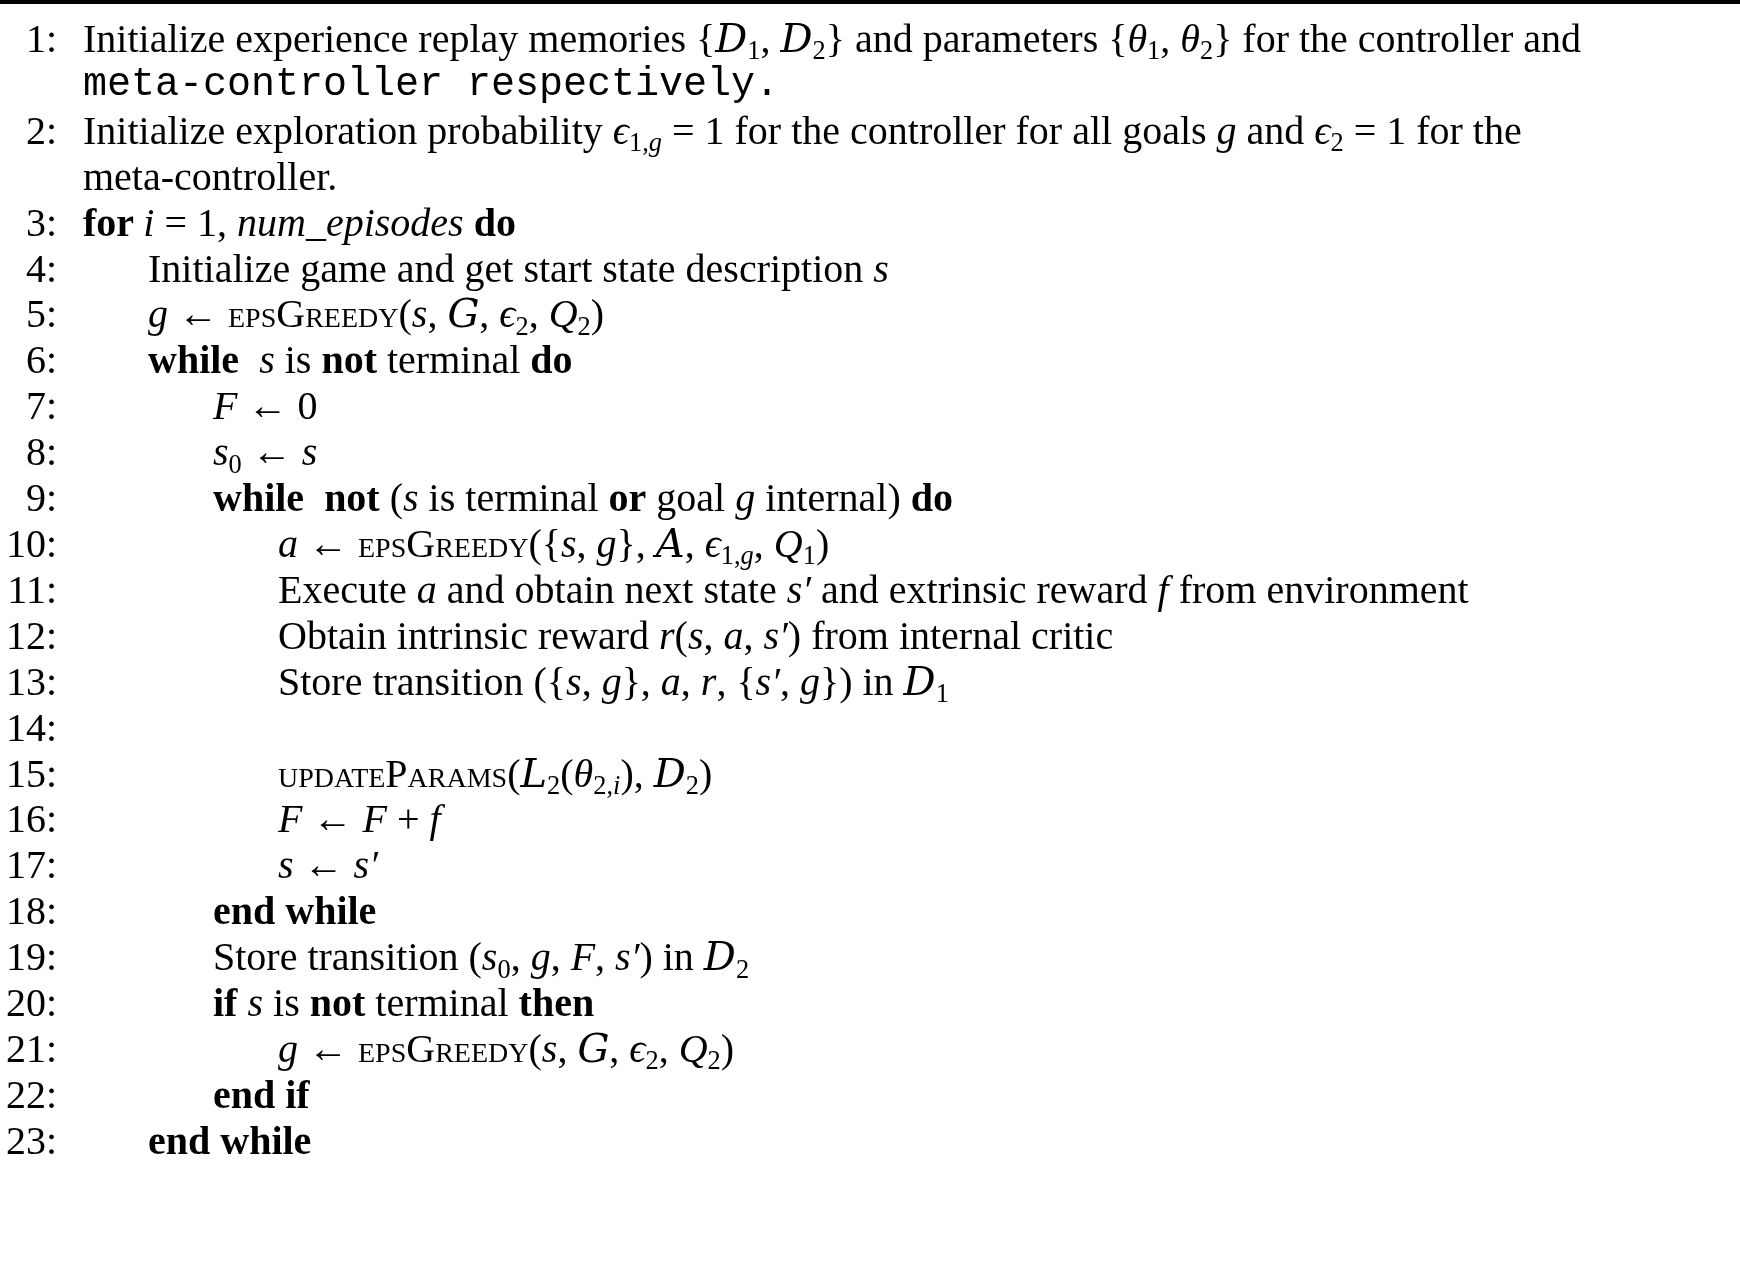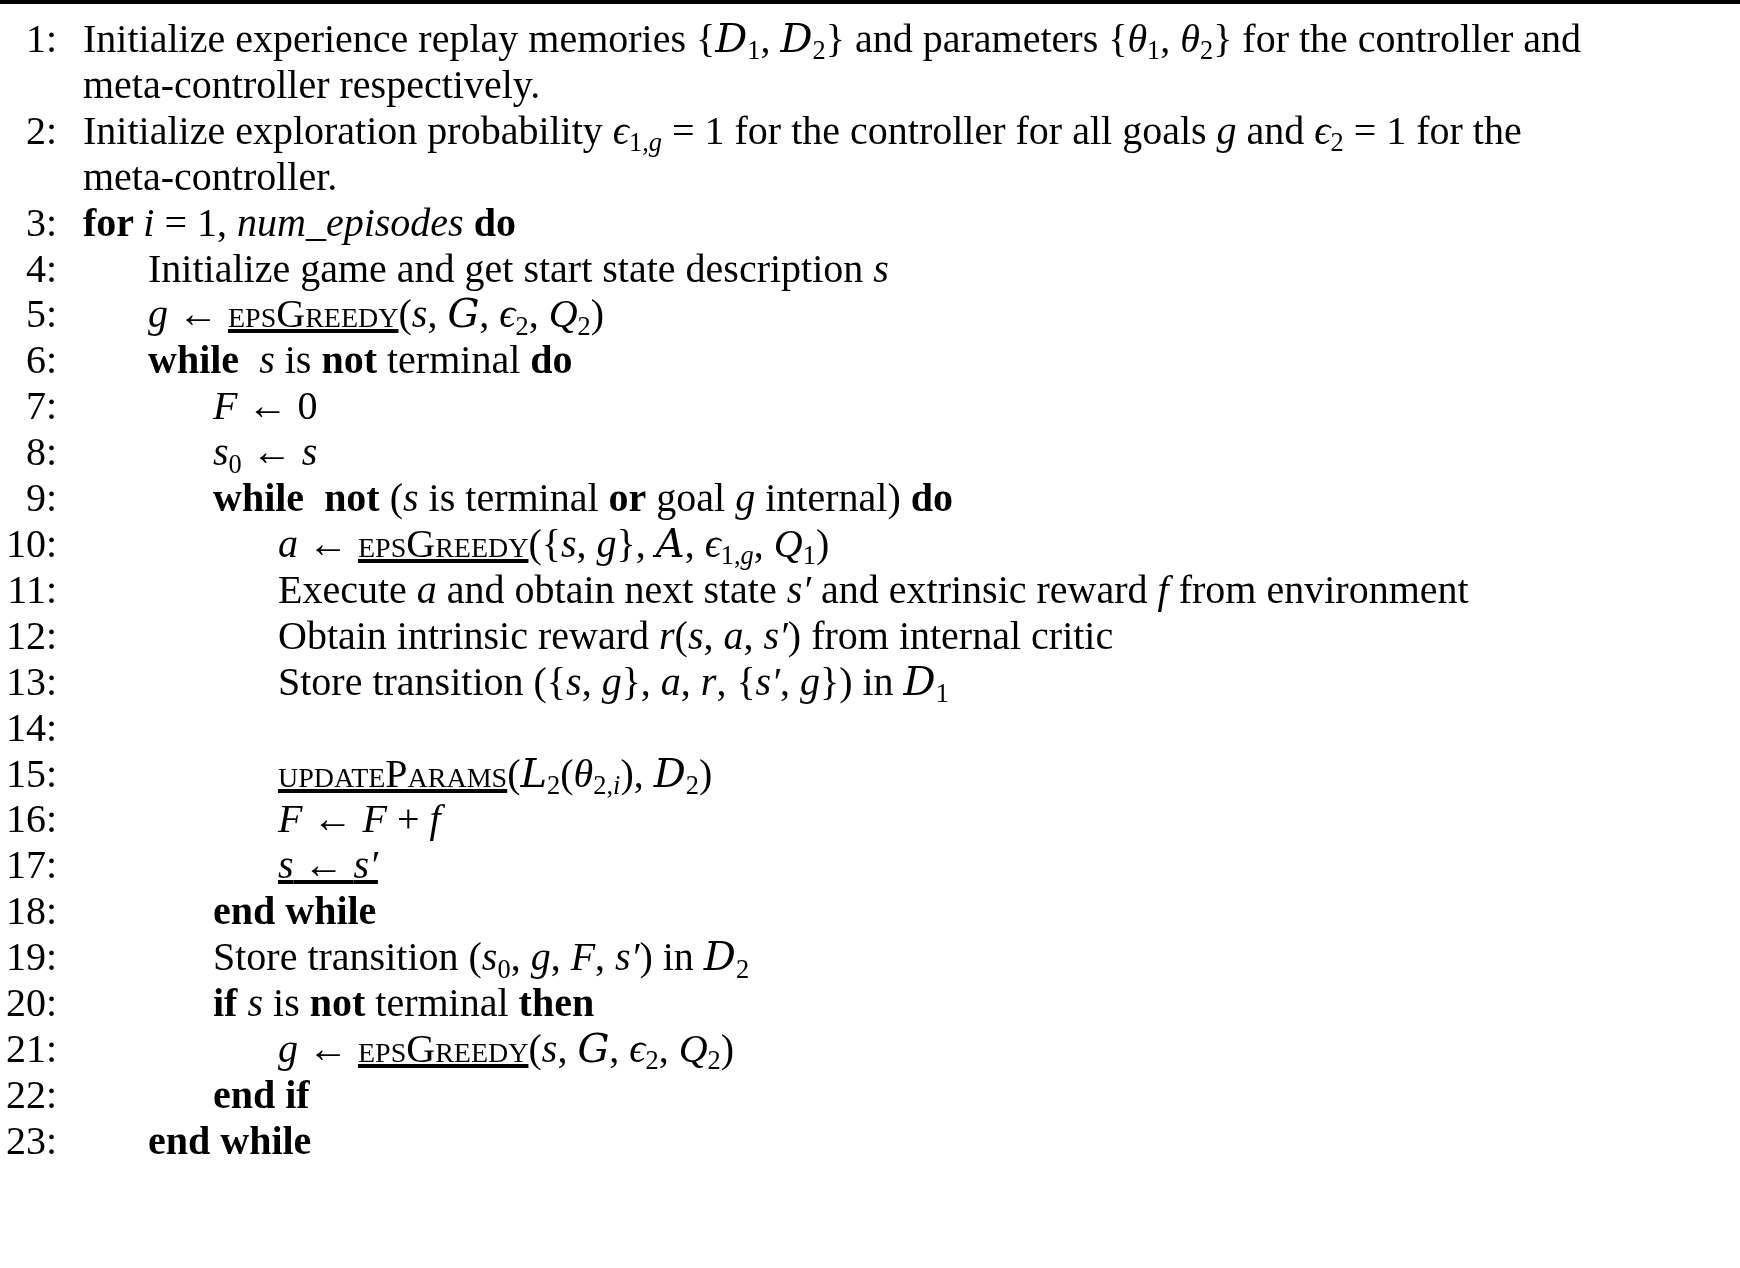--- a/index.html
+++ b/index.html
@@ -37,53 +37,53 @@
     min-width: 57px;
     text-align: right;
     flex: none;
   }
   .body {
     margin-left: 26px;
   }
   .bf { font-weight: bold; }
   .it { font-style: italic; }
   .cal { font-style: italic; font-family: "DejaVu Serif", serif; }
-  .sc { font-variant: small-caps; text-decoration: underline; }
+  .sc { font-variant: small-caps; }
   .sub {
     font-size: 66%;
     line-height: 0;
     position: relative;
     top: 0.28em;
   }
 </style>
 </head>
 <body>
 
 <div class="page">
   <div class="toprule"></div>
   <div class="algo">
       <div class="row"><span class="num">1:</span><span class="body" style="padding-left: 0px;"><span>Initialize experience replay memories {</span><span class="cal">D</span><span class="sub">1</span><span>, </span><span class="cal">D</span><span class="sub">2</span><span>} and parameters {</span><span class="it">θ</span><span class="sub">1</span><span>, </span><span class="it">θ</span><span class="sub">2</span><span>} for the controller and</span></span></div>
-      <div class="row"><span class="num"></span><span class="body" style="padding-left: 0px;"><span>meta-controller respectively.</span></span></div>
+      <div class="row"><span class="num"></span><span class="body" style="padding-left: 0px; font-family: Liberation Mono, monospace;"><span>meta-controller respectively.</span></span></div>
       <div class="row"><span class="num">2:</span><span class="body" style="padding-left: 0px;"><span>Initialize exploration probability </span><span class="it">ϵ</span><span class="sub">1,</span><span class="sub it">g</span><span> = 1 for the controller for all goals </span><span class="it">g</span><span> and </span><span class="it">ϵ</span><span class="sub">2</span><span> = 1 for the</span></span></div>
       <div class="row"><span class="num"></span><span class="body" style="padding-left: 0px;"><span>meta-controller.</span></span></div>
       <div class="row"><span class="num">3:</span><span class="body" style="padding-left: 0px;"><span class="bf">for </span><span class="it">i</span><span> = 1, </span><span class="it">num_episodes</span><span> </span><span class="bf">do</span></span></div>
       <div class="row"><span class="num">4:</span><span class="body" style="padding-left: 65px;"><span>Initialize game and get start state description </span><span class="it">s</span></span></div>
       <div class="row"><span class="num">5:</span><span class="body" style="padding-left: 65px;"><span class="it">g</span><span> ← </span><span class="sc">epsGreedy</span><span>(</span><span class="it">s</span><span>, </span><span class="cal">G</span><span>, </span><span class="it">ϵ</span><span class="sub">2</span><span>, </span><span class="it">Q</span><span class="sub">2</span><span>)</span></span></div>
       <div class="row"><span class="num">6:</span><span class="body" style="padding-left: 65px;"><span class="bf">while </span><span> </span><span class="it">s</span><span> is </span><span class="bf">not</span><span> terminal </span><span class="bf">do</span></span></div>
       <div class="row"><span class="num">7:</span><span class="body" style="padding-left: 130px;"><span class="it">F</span><span> ← 0</span></span></div>
       <div class="row"><span class="num">8:</span><span class="body" style="padding-left: 130px;"><span class="it">s</span><span class="sub">0</span><span> ← </span><span class="it">s</span></span></div>
       <div class="row"><span class="num">9:</span><span class="body" style="padding-left: 130px;"><span class="bf">while </span><span> </span><span class="bf">not</span><span> (</span><span class="it">s</span><span> is terminal </span><span class="bf">or</span><span> goal </span><span class="it">g</span><span> internal) </span><span class="bf">do</span></span></div>
       <div class="row"><span class="num">10:</span><span class="body" style="padding-left: 195px;"><span class="it">a</span><span> ← </span><span class="sc">epsGreedy</span><span>({</span><span class="it">s</span><span>, </span><span class="it">g</span><span>}, </span><span class="cal">A</span><span>, </span><span class="it">ϵ</span><span class="sub">1,</span><span class="sub it">g</span><span>, </span><span class="it">Q</span><span class="sub">1</span><span>)</span></span></div>
       <div class="row"><span class="num">11:</span><span class="body" style="padding-left: 195px;"><span>Execute </span><span class="it">a</span><span> and obtain next state </span><span class="it">s′</span><span> and extrinsic reward </span><span class="it">f</span><span> from environment</span></span></div>
       <div class="row"><span class="num">12:</span><span class="body" style="padding-left: 195px;"><span>Obtain intrinsic reward </span><span class="it">r</span><span>(</span><span class="it">s</span><span>, </span><span class="it">a</span><span>, </span><span class="it">s′</span><span>) from internal critic</span></span></div>
       <div class="row"><span class="num">13:</span><span class="body" style="padding-left: 195px;"><span>Store transition ({</span><span class="it">s</span><span>, </span><span class="it">g</span><span>}, </span><span class="it">a</span><span>, </span><span class="it">r</span><span>, {</span><span class="it">s′</span><span>, </span><span class="it">g</span><span>}) in </span><span class="cal">D</span><span class="sub">1</span></span></div>
       <div class="row"><span class="num">14:</span></div>
       <div class="row"><span class="num">15:</span><span class="body" style="padding-left: 195px;"><span class="sc">updateParams</span><span>(</span><span class="cal">L</span><span class="sub">2</span><span>(</span><span class="it">θ</span><span class="sub">2,</span><span class="sub it">i</span><span>), </span><span class="cal">D</span><span class="sub">2</span><span>)</span></span></div>
       <div class="row"><span class="num">16:</span><span class="body" style="padding-left: 195px;"><span class="it">F</span><span> ← </span><span class="it">F</span><span> + </span><span class="it">f</span></span></div>
-      <div class="row"><span class="num">17:</span><span class="body" style="padding-left: 195px; text-decoration: underline;"><span class="it">s</span><span> ← </span><span class="it">s′</span></span></div>
+      <div class="row"><span class="num">17:</span><span class="body" style="padding-left: 195px;"><span class="it">s</span><span> ← </span><span class="it">s′</span></span></div>
       <div class="row"><span class="num">18:</span><span class="body" style="padding-left: 130px;"><span class="bf">end while</span></span></div>
       <div class="row"><span class="num">19:</span><span class="body" style="padding-left: 130px;"><span>Store transition (</span><span class="it">s</span><span class="sub">0</span><span>, </span><span class="it">g</span><span>, </span><span class="it">F</span><span>, </span><span class="it">s′</span><span>) in </span><span class="cal">D</span><span class="sub">2</span></span></div>
       <div class="row"><span class="num">20:</span><span class="body" style="padding-left: 130px;"><span class="bf">if </span><span class="it">s</span><span> is </span><span class="bf">not</span><span> terminal </span><span class="bf">then</span></span></div>
       <div class="row"><span class="num">21:</span><span class="body" style="padding-left: 195px;"><span class="it">g</span><span> ← </span><span class="sc">epsGreedy</span><span>(</span><span class="it">s</span><span>, </span><span class="cal">G</span><span>, </span><span class="it">ϵ</span><span class="sub">2</span><span>, </span><span class="it">Q</span><span class="sub">2</span><span>)</span></span></div>
       <div class="row"><span class="num">22:</span><span class="body" style="padding-left: 130px;"><span class="bf">end if</span></span></div>
       <div class="row"><span class="num">23:</span><span class="body" style="padding-left: 65px;"><span class="bf">end while</span></span></div>
     </div>
 </div>
 
 </body></html>

